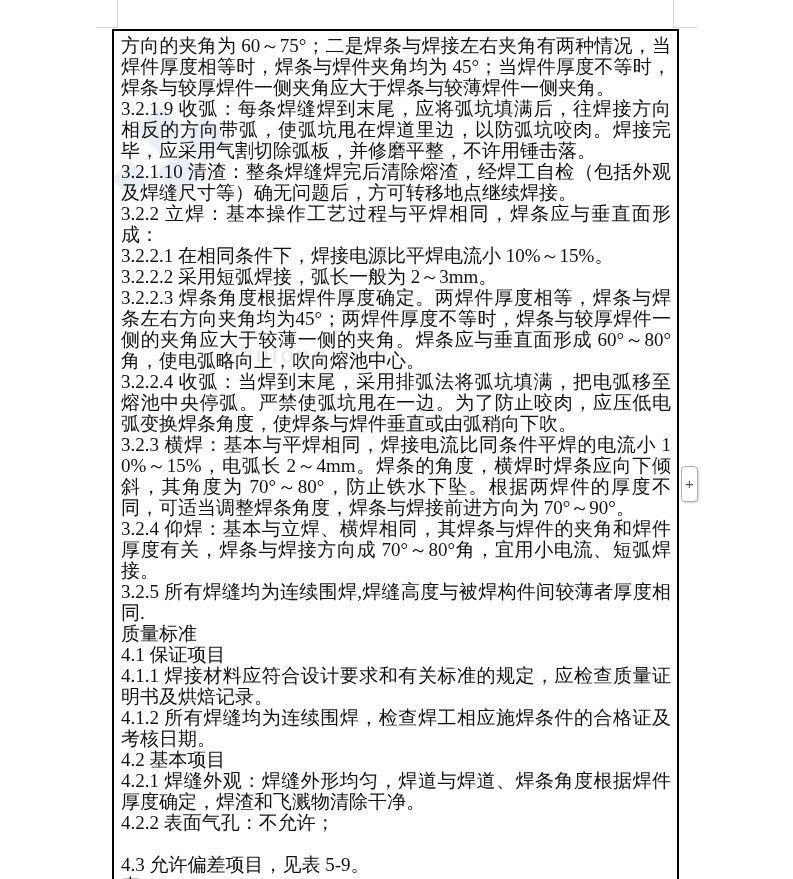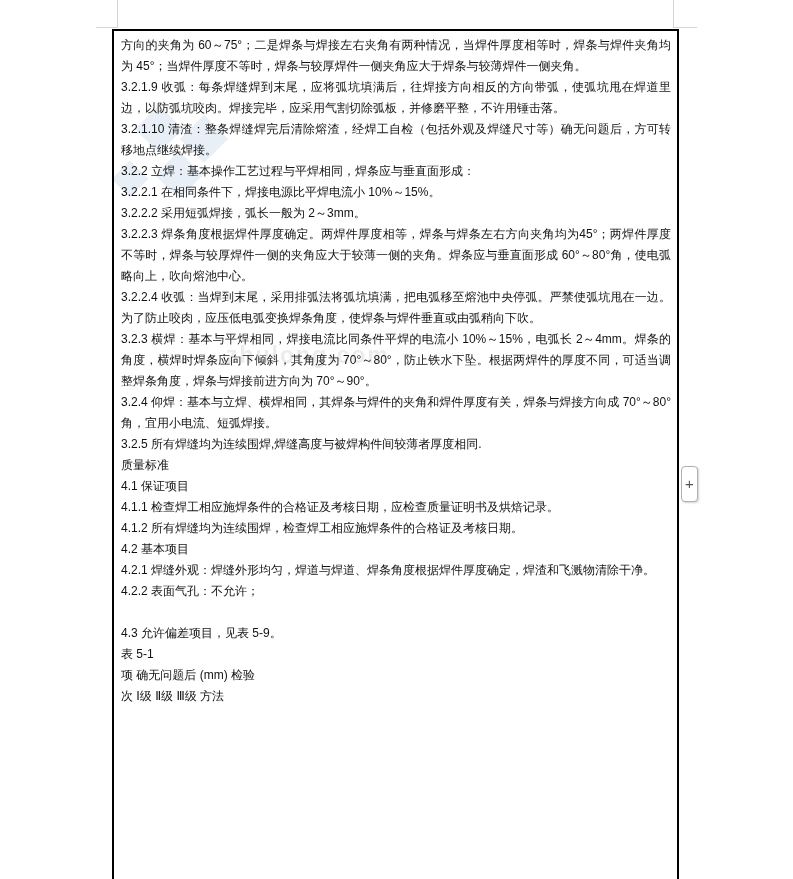--- a/index.html
+++ b/index.html
@@ -35,26 +35,27 @@
     position:absolute; left:112px; top:29px;
     width:567px; height:900px;
     box-sizing:border-box;
     border:2px solid #000000; border-bottom:none;
     padding:4px 6px 0 7px;
     z-index:1;
     background:transparent;
   }
   .doc-table p.line {
     margin:0;
-    font-size:12px;
+    font-size:19px;
     line-height:21px;
     min-height:21px;
     color:#121212;
     text-align:justify;
     word-break:break-all;
+    font-family:Liberation Serif, serif;
   }
 
   
   .add-btn {
     position:absolute; left:681px; top:466px;
     width:17px; height:36px;
     background:#ffffff;
     border:1px solid #b0b0b0;
     border-radius:4px;
     box-shadow:1px 1px 2px rgba(0,0,0,0.18);
@@ -89,21 +90,21 @@
   <p class="line">3.2.2 立焊：基本操作工艺过程与平焊相同，焊条应与垂直面形成：</p>
   <p class="line">3.2.2.1 在相同条件下，焊接电源比平焊电流小 10%～15%。</p>
   <p class="line">3.2.2.2 采用短弧焊接，弧长一般为 2～3mm。</p>
   <p class="line">3.2.2.3 焊条角度根据焊件厚度确定。两焊件厚度相等，焊条与焊条左右方向夹角均为45°；两焊件厚度不等时，焊条与较厚焊件一侧的夹角应大于较薄一侧的夹角。焊条应与垂直面形成 60°～80°角，使电弧略向上，吹向熔池中心。</p>
   <p class="line">3.2.2.4 收弧：当焊到末尾，采用排弧法将弧坑填满，把电弧移至熔池中央停弧。严禁使弧坑甩在一边。为了防止咬肉，应压低电弧变换焊条角度，使焊条与焊件垂直或由弧稍向下吹。</p>
   <p class="line">3.2.3 横焊：基本与平焊相同，焊接电流比同条件平焊的电流小 10%～15%，电弧长 2～4mm。焊条的角度，横焊时焊条应向下倾斜，其角度为 70°～80°，防止铁水下坠。根据两焊件的厚度不同，可适当调整焊条角度，焊条与焊接前进方向为 70°～90°。</p>
   <p class="line">3.2.4 仰焊：基本与立焊、横焊相同，其焊条与焊件的夹角和焊件厚度有关，焊条与焊接方向成 70°～80°角，宜用小电流、短弧焊接。</p>
   <p class="line">3.2.5 所有焊缝均为连续围焊,焊缝高度与被焊构件间较薄者厚度相同.</p>
   <p class="line">质量标准</p>
   <p class="line">4.1 保证项目</p>
-  <p class="line">4.1.1 检查焊工相应施焊条件的合格证及考核日期，应检查质量证明书及烘焙记录。</p>
+  <p class="line">4.1.1 焊接材料应符合设计要求和有关标准的规定，应检查质量证明书及烘焙记录。</p>
   <p class="line">4.1.2 所有焊缝均为连续围焊，检查焊工相应施焊条件的合格证及考核日期。</p>
   <p class="line">4.2 基本项目</p>
   <p class="line">4.2.1 焊缝外观：焊缝外形均匀，焊道与焊道、焊条角度根据焊件厚度确定，焊渣和飞溅物清除干净。</p>
   <p class="line">4.2.2 表面气孔：不允许；</p>
   <p class="line"></p>
   <p class="line">4.3 允许偏差项目，见表 5-9。</p>
   <p class="line">表 5-1</p>
   <p class="line">项 确无问题后 (mm) 检验</p>
   <p class="line">次 Ⅰ级 Ⅱ级 Ⅲ级 方法</p>
 

